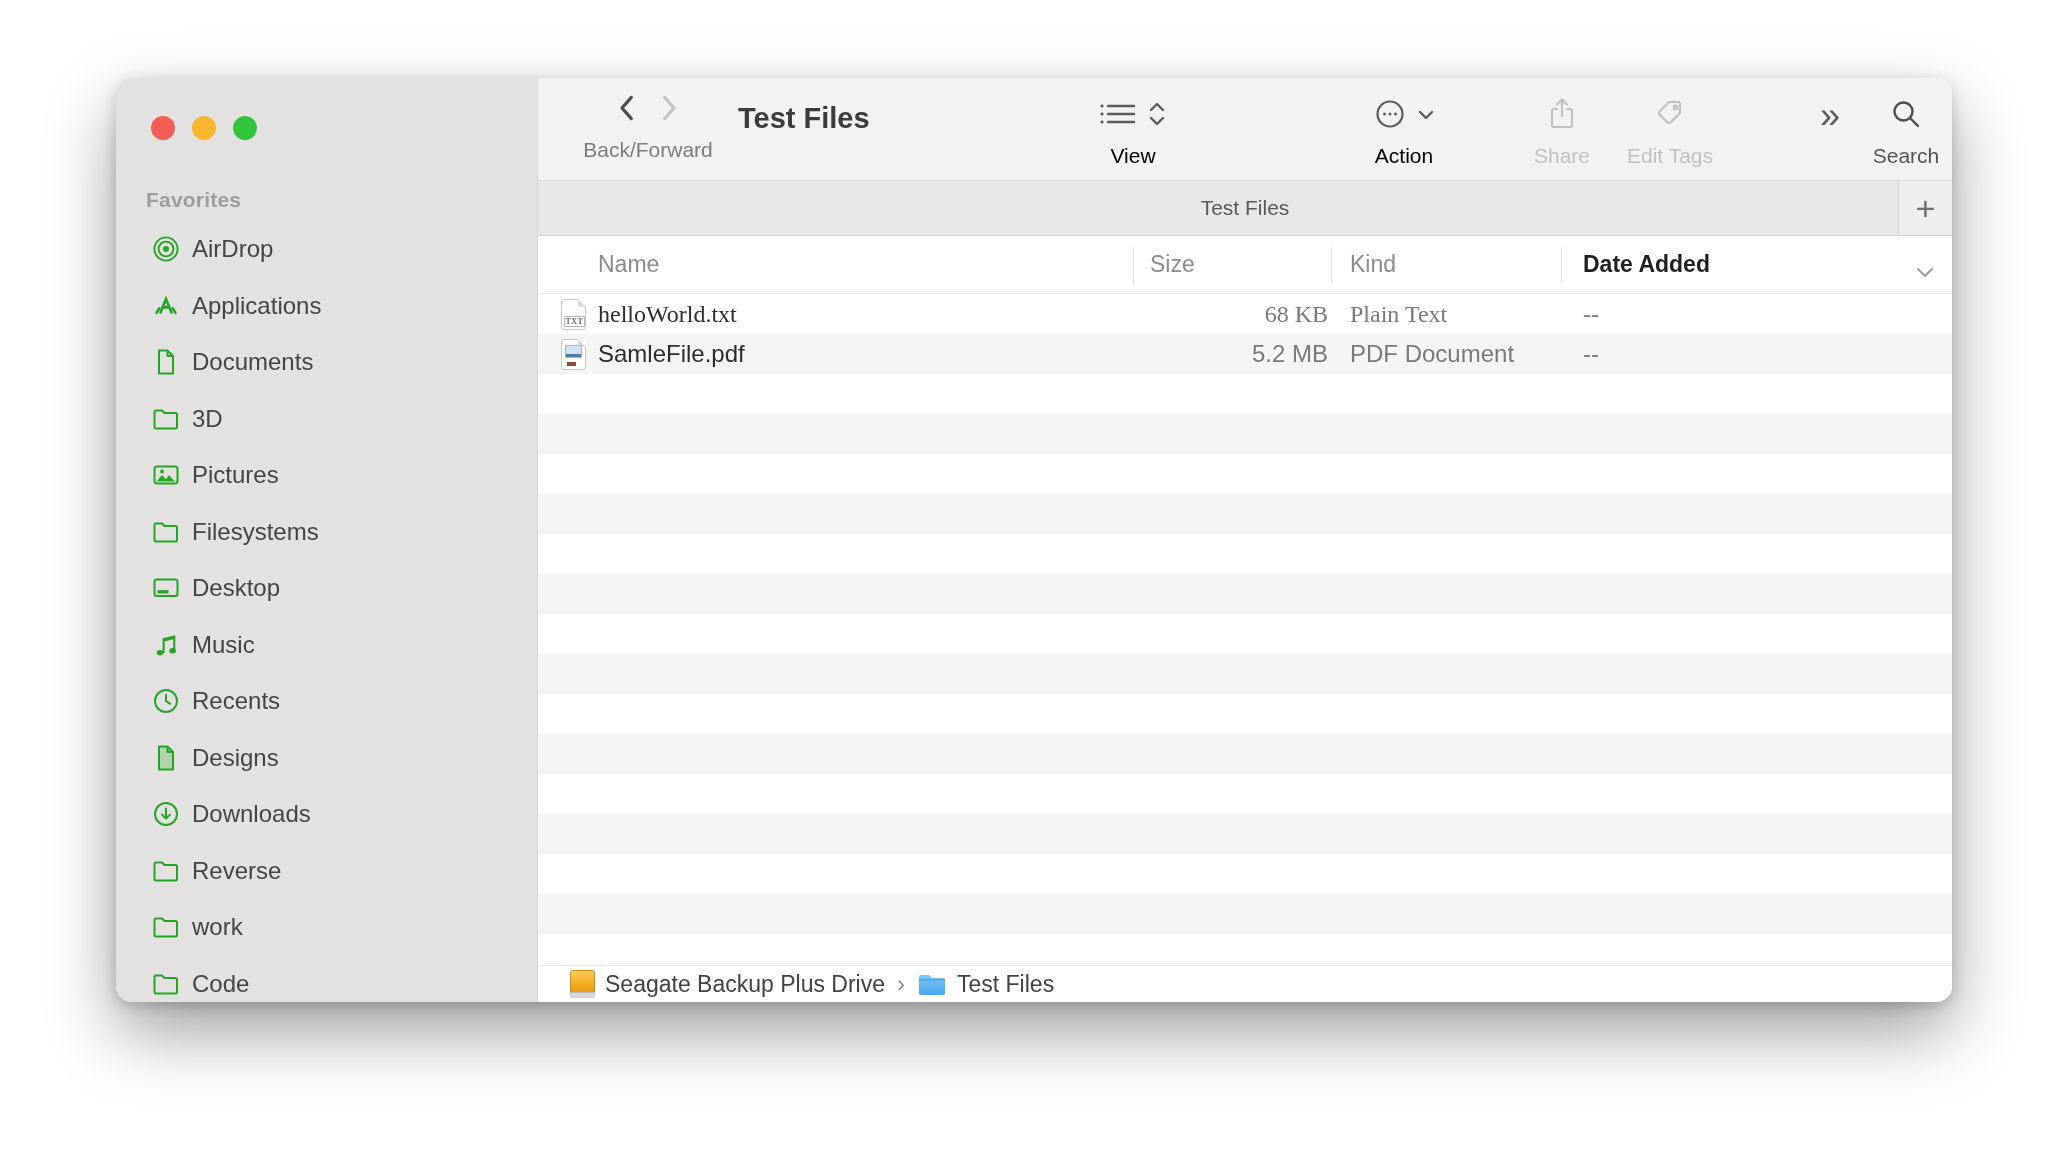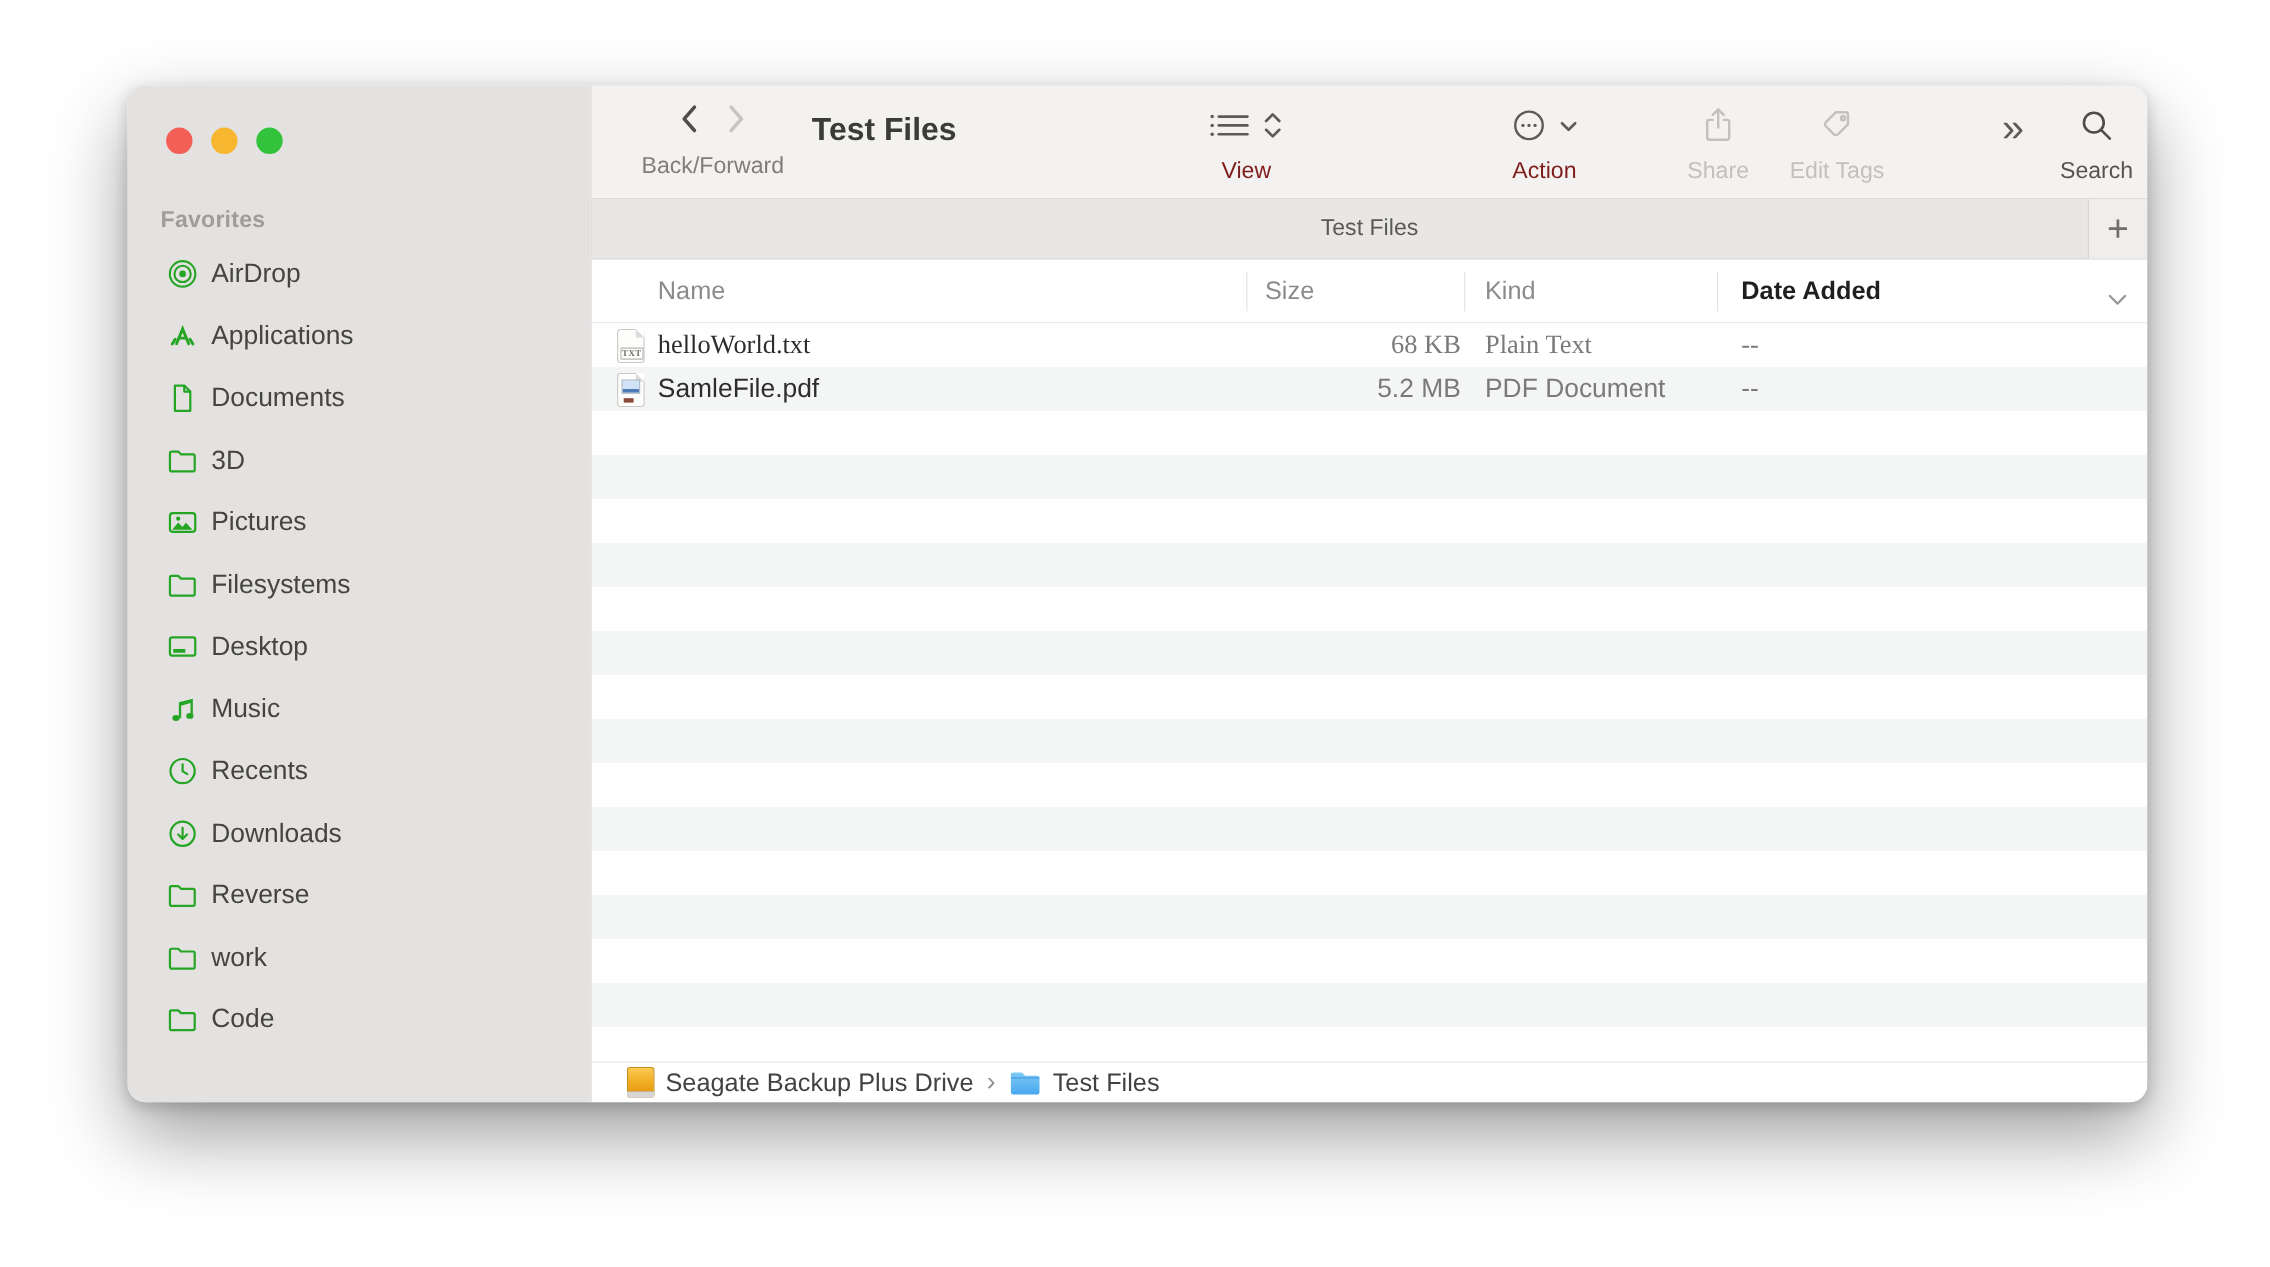--- a/index.html
+++ b/index.html
@@ -28,21 +28,21 @@
   .side-item .slabel { margin-left:10px; font-size:24px; color:#454442; }
 
   
   .content { position:absolute; left:421px; top:0; width:1415px; height:100%;
              background:#ffffff; border-left:1px solid #d6d5d3; }
 
   
   .toolbar { position:absolute; left:0; top:0; width:100%; height:102px; background:#f3f2f0; }
   .tbtn { position:absolute; text-align:center; }
   .tbtn .ticon { height:52px; display:flex; align-items:center; justify-content:center; gap:8px; }
-  .tbtn .tcap { font-size:21px; color:#7f1d1d; margin-top:2px; white-space:nowrap; }
+  .tbtn .tcap { font-size:21px; color:#000000; margin-top:2px; white-space:nowrap; }
   .tbtn.disabled .tcap { color:#c2c1bf; }
   .win-title { position:absolute; left:200px; top:24px; font-size:29px; font-weight:700; color:#3b3b3a; }
   .navarrows { position:absolute; left:45px; top:14px; width:130px; }
   .navarrows .arrows { display:flex; gap:20px; justify-content:center; }
   .navarrows .tcap { font-size:21px; color:#7f7e7c; margin-top:10px; text-align:center; white-space:nowrap; }
   .more-glyph { font-size:36px; color:#5c5b59; line-height:40px; }
 
   
   .tabbar { position:absolute; left:0; top:102px; width:100%; height:56px; background:#e8e7e5;
             border-top:1px solid #dddcda; border-bottom:1px solid #d2d1cf; }
@@ -203,20 +203,29 @@
       <div class="side-item">
         <span class="sicon">
           <svg width="30" height="30" viewBox="0 0 30 30" fill="none" stroke="#24a524" stroke-width="2" stroke-linecap="round">
               <circle cx="15" cy="15" r="11"></circle>
               <path d="M15 8.8 V15 l4.3 2.8"></path>
             </svg>
         </span>
         <span class="slabel">Recents</span>
       </div>
 
+      <div class="side-item">
+        <span class="sicon">
+          <svg width="30" height="30" viewBox="0 0 30 30" stroke="#24a524" stroke-width="2" stroke-linejoin="round">
+              <path d="M8 3.5 h8.5 L22 9 v17.5 H8 z" fill="rgba(36,165,36,.25)"></path>
+              <path d="M16.5 3.5 V9 H22" fill="none"></path>
+            </svg>
+        </span>
+        <span class="slabel">Designs</span>
+      </div>
 
       <div class="side-item">
         <span class="sicon">
           <svg width="30" height="30" viewBox="0 0 30 30" fill="none" stroke="#24a524" stroke-width="2" stroke-linecap="round" stroke-linejoin="round">
               <circle cx="15" cy="15" r="11"></circle>
               <path d="M15 9.5 V19"></path>
               <path d="M11 15.6 l4 4 4-4"></path>
             </svg>
         </span>
         <span class="slabel">Downloads</span>

